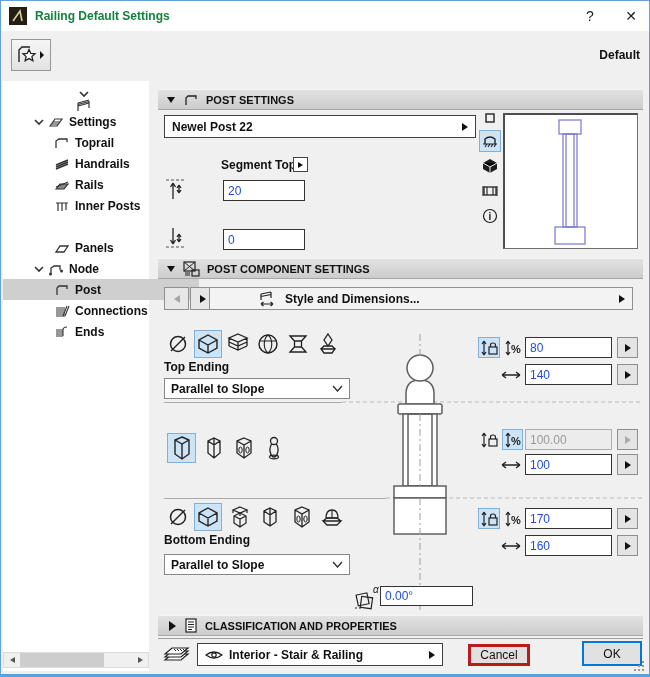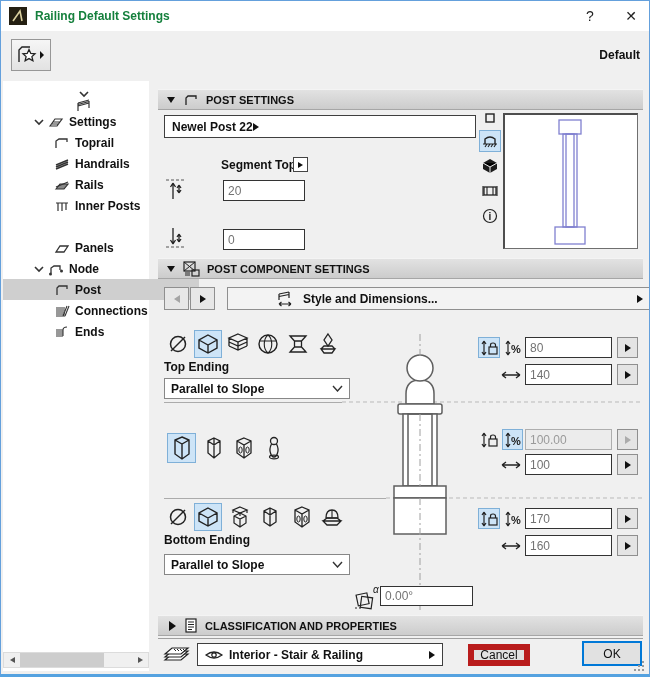--- a/index.html
+++ b/index.html
@@ -14,37 +14,37 @@
   .treepanel{background:#ffffff;}
   .trow{position:absolute;width:146px;height:21px;display:flex;align-items:center;font-size:12px;font-weight:700;color:#111;white-space:nowrap;overflow:hidden;}
   .trow.selrow{background:#cfcfcf;}
   .ind0{padding-left:8px;}.ind1{padding-left:28px;}.ind2{padding-left:50px;}
   .chev{width:16px;display:flex;justify-content:center;flex-shrink:0;}
   .ticon{width:18px;display:flex;justify-content:center;flex-shrink:0;}
   .tlabel{margin-left:4px;}
   .sect{background:linear-gradient(#e2e2e2,#cccccc);border-top:1px solid #f4f4f4;border-bottom:1px solid #a6a6a6;display:flex;align-items:center;font-weight:700;font-size:11px;color:#111;}
   .sect .sicon{margin:0 7px 0 8px;display:flex;}
   .fld{background:#fff;border:1px solid #333;display:flex;align-items:center;padding:0 4px;}
-  .fld input{border:none;outline:none;width:100%;font-family:"Liberation Sans",sans-serif;font-size:12px;background:transparent;padding:0;color:#737373;}
+  .fld input{border:none;outline:none;width:100%;font-family:"Liberation Sans",sans-serif;font-size:12px;background:transparent;padding:0;color:#1d4ed8;}
   .fld.dis{background:#ececec;border-color:#aeaeae;}
   .fld.dis input{color:#9a9a9a;}
   .drop{background:#fff;border:1px solid #3f3f3f;font-weight:700;font-size:12px;display:flex;align-items:center;padding:0 7px;color:#111;}
   .pager{background:#f3f3f3;border:1px solid #8f8f8f;font-weight:700;font-size:12px;display:flex;align-items:center;padding:0 7px;color:#111;}
   .sel{background:#fff;border:1px solid #878787;font-weight:700;font-size:12px;display:flex;align-items:center;justify-content:space-between;padding:0 6px;color:#111;}
   .icobtn{display:flex;align-items:center;justify-content:center;border:1px solid transparent;}
   .icobtn.on{background:#cde4f7;border-color:#7fb0d8;}
   .spin{background:#e4e4e4;border:1px solid #8f8f8f;display:flex;align-items:center;justify-content:center;}
   .navbtn{background:#e7e7e7;border:1px solid #8f8f8f;display:flex;align-items:center;justify-content:center;}
   .tri-r{width:0;height:0;border-top:4px solid transparent;border-bottom:4px solid transparent;border-left:6px solid #111;}
   .tri-l{width:0;height:0;border-top:4px solid transparent;border-bottom:4px solid transparent;border-right:6px solid #111;}
   .tri-d{width:0;height:0;border-left:4px solid transparent;border-right:4px solid transparent;border-top:6px solid #111;}
   .tri-gray{border-right-color:#a5a5a5;border-left-color:#a5a5a5;}
   .spin.dis .tri-r{border-left-color:#ababab;}
   .lbl{font-size:12px;font-weight:700;color:#111;white-space:nowrap;}
-  .btn{background:#e1e1e1;border:6px solid #b91c1c;font-size:12px;color:#111;display:flex;align-items:center;justify-content:center;}
+  .btn{background:#e1e1e1;border:3px solid #b91c1c;font-size:12px;color:#111;display:flex;align-items:center;justify-content:center;}
   .btn.primary{border:2px solid #0078d7;font-weight:400;}
   .flyout{background:#fff;border:1px solid #444;display:flex;align-items:center;justify-content:center;}
   .prevbox{background:#fff;border:1px solid #6f6f6f;border-top:2px solid #4e4e4e;border-left:2px solid #4e4e4e;}
   .hline{background:#ababab;height:1px;}
   .scrollbar{background:#f0f0f0;border:1px solid #dcdcdc;display:flex;align-items:center;}
   .sthumb{background:#cdcdcd;height:100%;}
   .sarr{width:16px;height:100%;display:flex;align-items:center;justify-content:center;}
   .grip{color:#9a9a9a;font-size:9px;letter-spacing:1px;}
 </style>
 </head>
@@ -212,21 +212,21 @@
   <div class="abs sect" style="left:157px;top:88px;width:485px;height:21px;">
     <span class="tri-d" style="margin-left:9px;"></span>
     <span class="sicon">
         <svg width="16" height="14">
           <path d="M3 12 V5 L5 3 H13 V6" stroke="#222" stroke-width="1.3" fill="none"></path>
         </svg>
       </span>
     <span>POST SETTINGS</span>
   </div>
 
-  <div class="abs drop" style="left:163px;top:114px;width:312px;height:23px;justify-content:flex-start;">
+  <div class="abs drop" style="left:163px;top:114px;width:312px;height:23px;justify-content:space-between;">
     <span>Newel Post 22</span>
     <span class="tri-r"></span>
   </div>
 
   <div class="abs icobtn" style="left:478px;top:106px;width:22px;height:22px;">
     <svg width="12" height="12">
         <rect x="2" y="2" width="8" height="8" fill="none" stroke="#222" stroke-width="1.4"></rect>
       </svg>
   </div>
   <div class="abs icobtn on" style="left:478px;top:129px;width:22px;height:22px;">
@@ -302,21 +302,21 @@
       </span>
     <span>POST COMPONENT SETTINGS</span>
   </div>
 
   <div class="abs navbtn" style="left:163px;top:286px;width:25px;height:23px;">
     <span class="tri-l tri-gray"></span>
   </div>
   <div class="abs navbtn" style="left:189px;top:286px;width:25px;height:23px;">
     <span class="tri-r"></span>
   </div>
-  <div class="abs pager" style="left:226px;top:286px;width:424px;height:23px;padding-left:47px;">
+  <div class="abs pager" style="left:208px;top:286px;width:424px;height:23px;padding-left:47px;">
     <span class="sicon" style="margin:0 8px 0 2px;display:flex;">
         <svg width="18" height="16">
           <path d="M2 9 V3 M12 7 V1 M2 3 L12 1 M2 5.5 L12 3.5" stroke="#222" stroke-width="1.2" fill="none"></path>
           <path d="M2 13 H14 M2 13 L4.5 11 M2 13 L4.5 15 M14 13 L11.5 11 M14 13 L11.5 15" stroke="#222" stroke-width="1.2" fill="none"></path>
         </svg>
       </span>
     <span>Style and Dimensions...</span>
     <span class="tri-r" style="margin-left:auto;"></span>
   </div>
 

